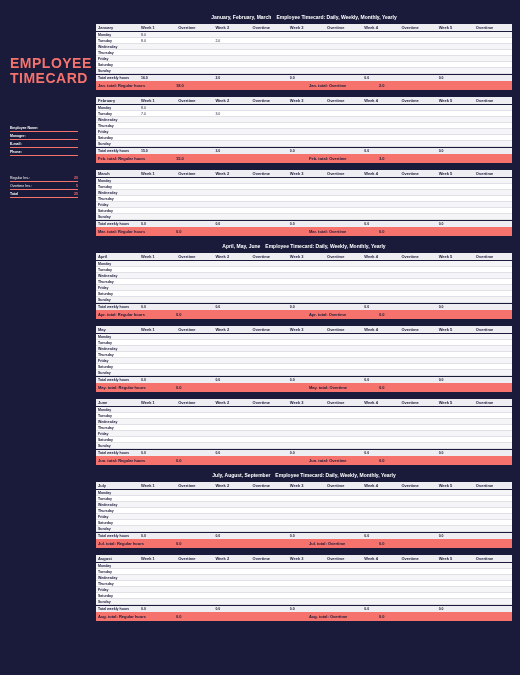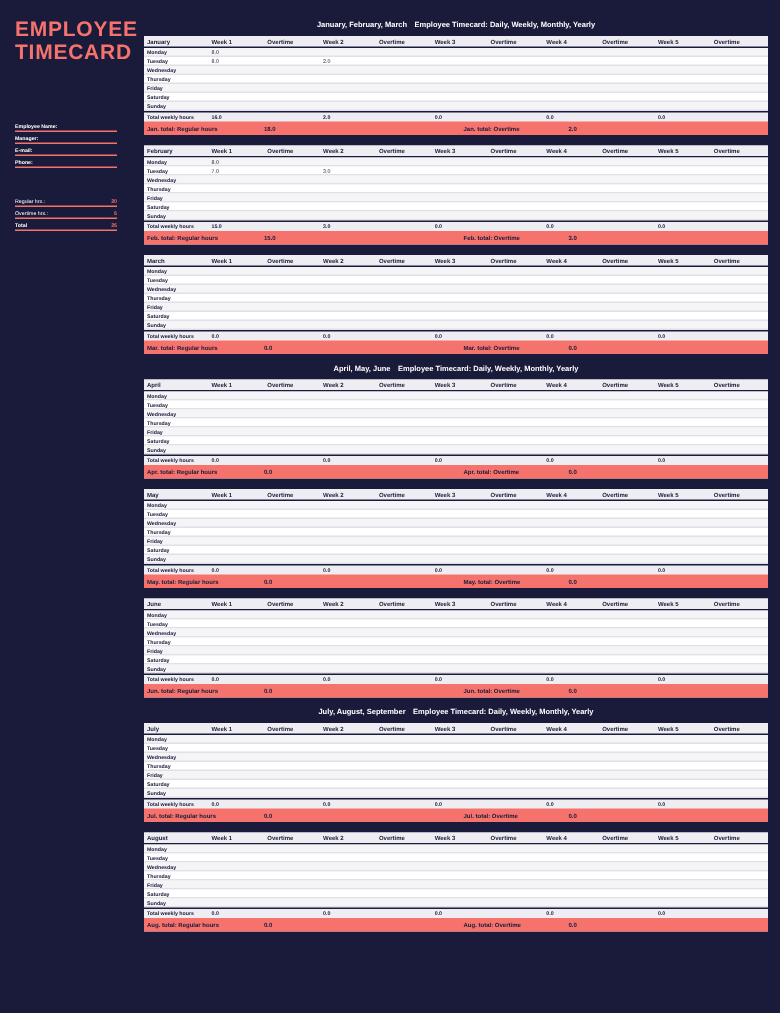--- a/index.html
+++ b/index.html
@@ -10,20 +10,21 @@
     color: #fff;
     width: 520px;
     height: 675px;
     overflow: hidden;
     display: flex;
   }
   .sidebar {
     width: 88px;
     padding: 12px 10px;
     flex-shrink: 0;
+    margin-top: 44px;
   }
   .title {
     font-size: 14px;
     font-weight: bold;
     color: #f5736c;
     line-height: 1.05;
     letter-spacing: 0.5px;
   }
   .fields {
     margin-top: 41px;

